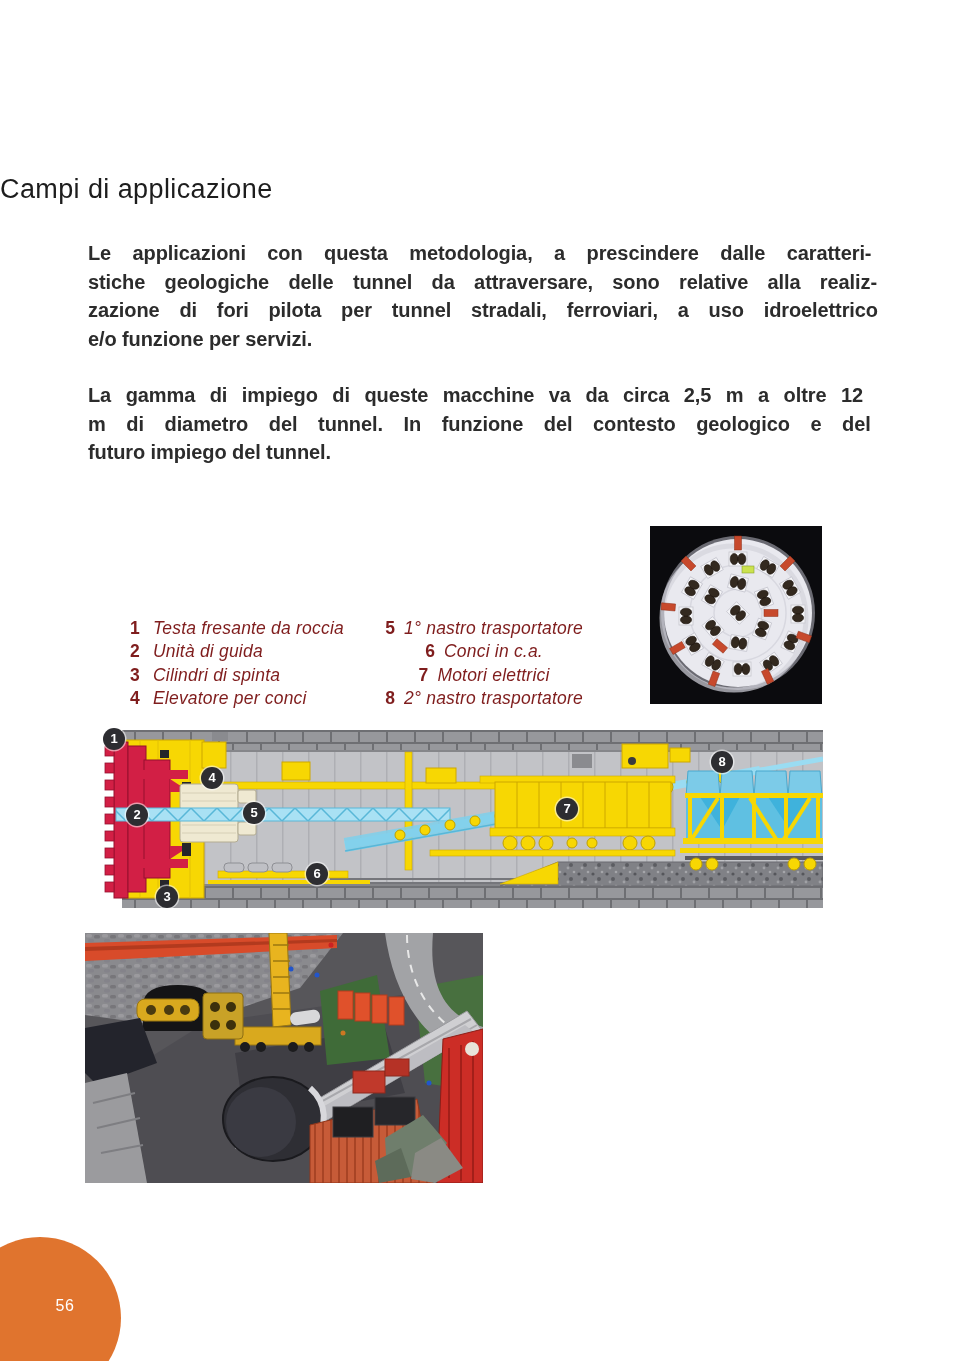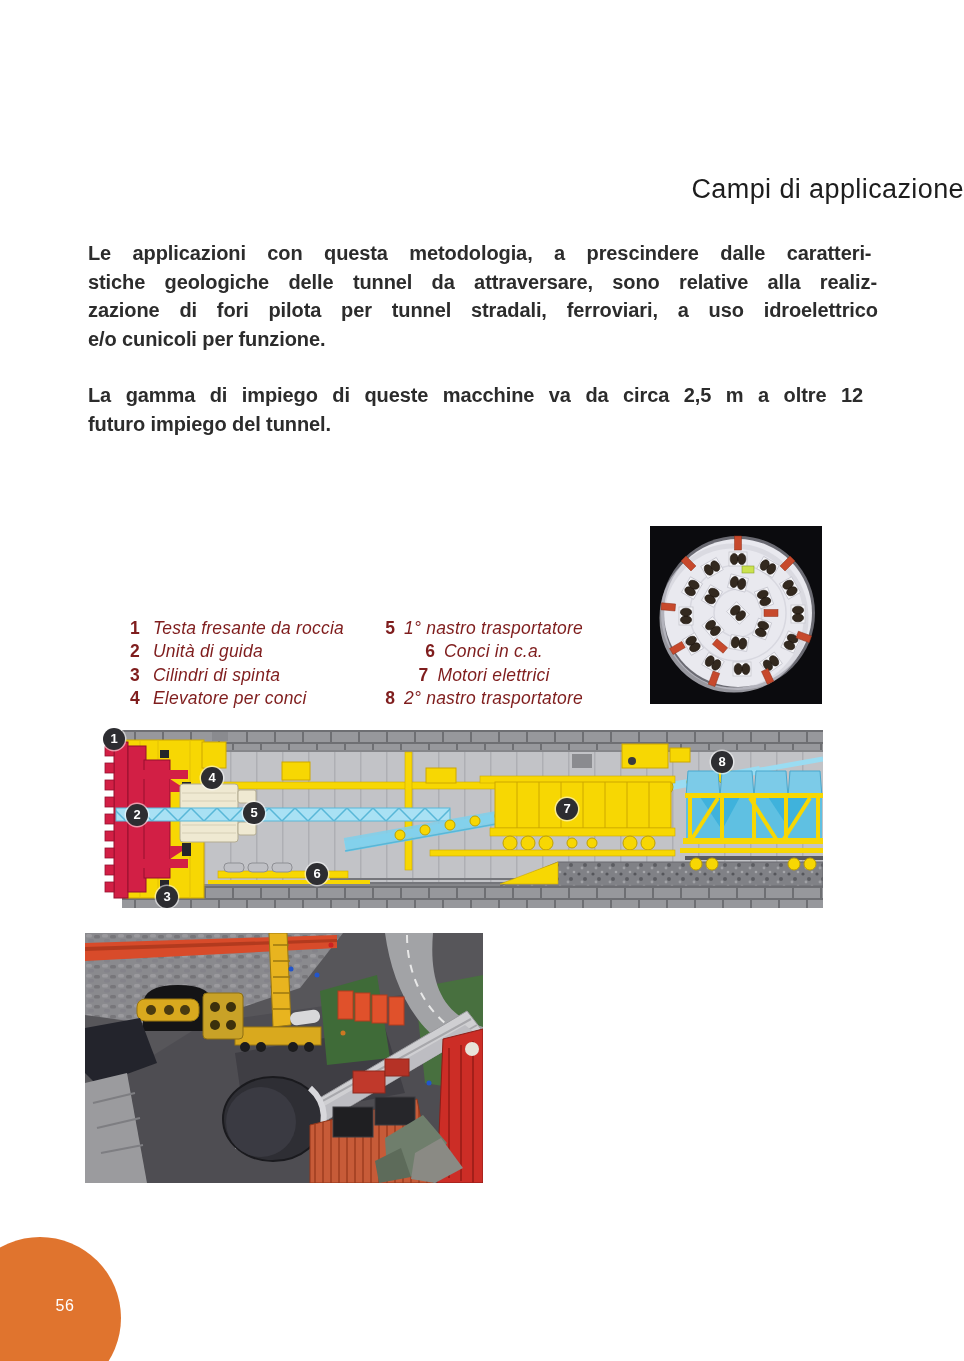--- a/index.html
+++ b/index.html
@@ -1,21 +1,21 @@
 <!DOCTYPE html>
 <html><head>
 <meta charset="utf-8">
 <style>
   html,body{margin:0;padding:0;}
   body{width:964px;height:1361px;position:relative;background:#ffffff;overflow:hidden;
        font-family:"Liberation Sans",sans-serif;}
   .page{position:absolute;inset:0;}
 
   
-  .title{position:absolute;left:0;top:174px;width:100%;text-align:right;
+  .title{position:absolute;left:0;top:174px;width:100%;text-align:left;
          font-size:27px;font-weight:400;color:#1d1d1d;letter-spacing:.4px;}
 
   
   .para{position:absolute;left:88px;width:736px;color:#2c2c2c;font-size:20px;
         font-weight:700;letter-spacing:-.1px;}
   .para .line{height:28.6px;line-height:28.6px;white-space:nowrap;overflow:visible;}
   #para1{top:239px;}
   #para2{top:381px;}
 
   
@@ -50,26 +50,27 @@
 
 <div class="page">
 
   <div class="title">Campi di applicazione</div>
 
   <div class="para" id="para1">
 
   <div class="line" style="word-spacing: 16px;"><span class="jm">Le applicazioni con questa metodologia, a prescindere dalle caratteri-</span></div>
       <div class="line" style="word-spacing: 13.8889px;"><span class="jm">stiche geologiche delle tunnel da attraversare, sono relative alla realiz-</span></div>
       <div class="line" style="word-spacing: 14.4px;"><span class="jm">zazione di fori pilota per tunnel stradali, ferroviari, a uso idroelettrico</span></div>
-      <div class="line"><span class="jm">e/o cunicoli per funzione.</span></div>
+      <div class="line"><span class="jm">e/o funzione per servizi.</span></div>
     </div>
 
   <div class="para" id="para2">
 
   <div class="line" style="word-spacing: 9.07143px;"><span class="jm">La gamma di impiego di queste macchine va da circa 2,5 m a oltre 12</span></div>
+      <div class="line" style="word-spacing: 15.1818px;"><span class="jm">m di diametro del tunnel. In funzione del contesto geologico e del</span></div>
       <div class="line"><span class="jm">futuro impiego del tunnel.</span></div>
     </div>
 
   <div class="legend-col" id="legend-col1">
 
       <div class="legend-row">
         <span class="legend-num">1</span><span class="legend-label">Testa fresante da roccia</span>
       </div>
 
       <div class="legend-row">

